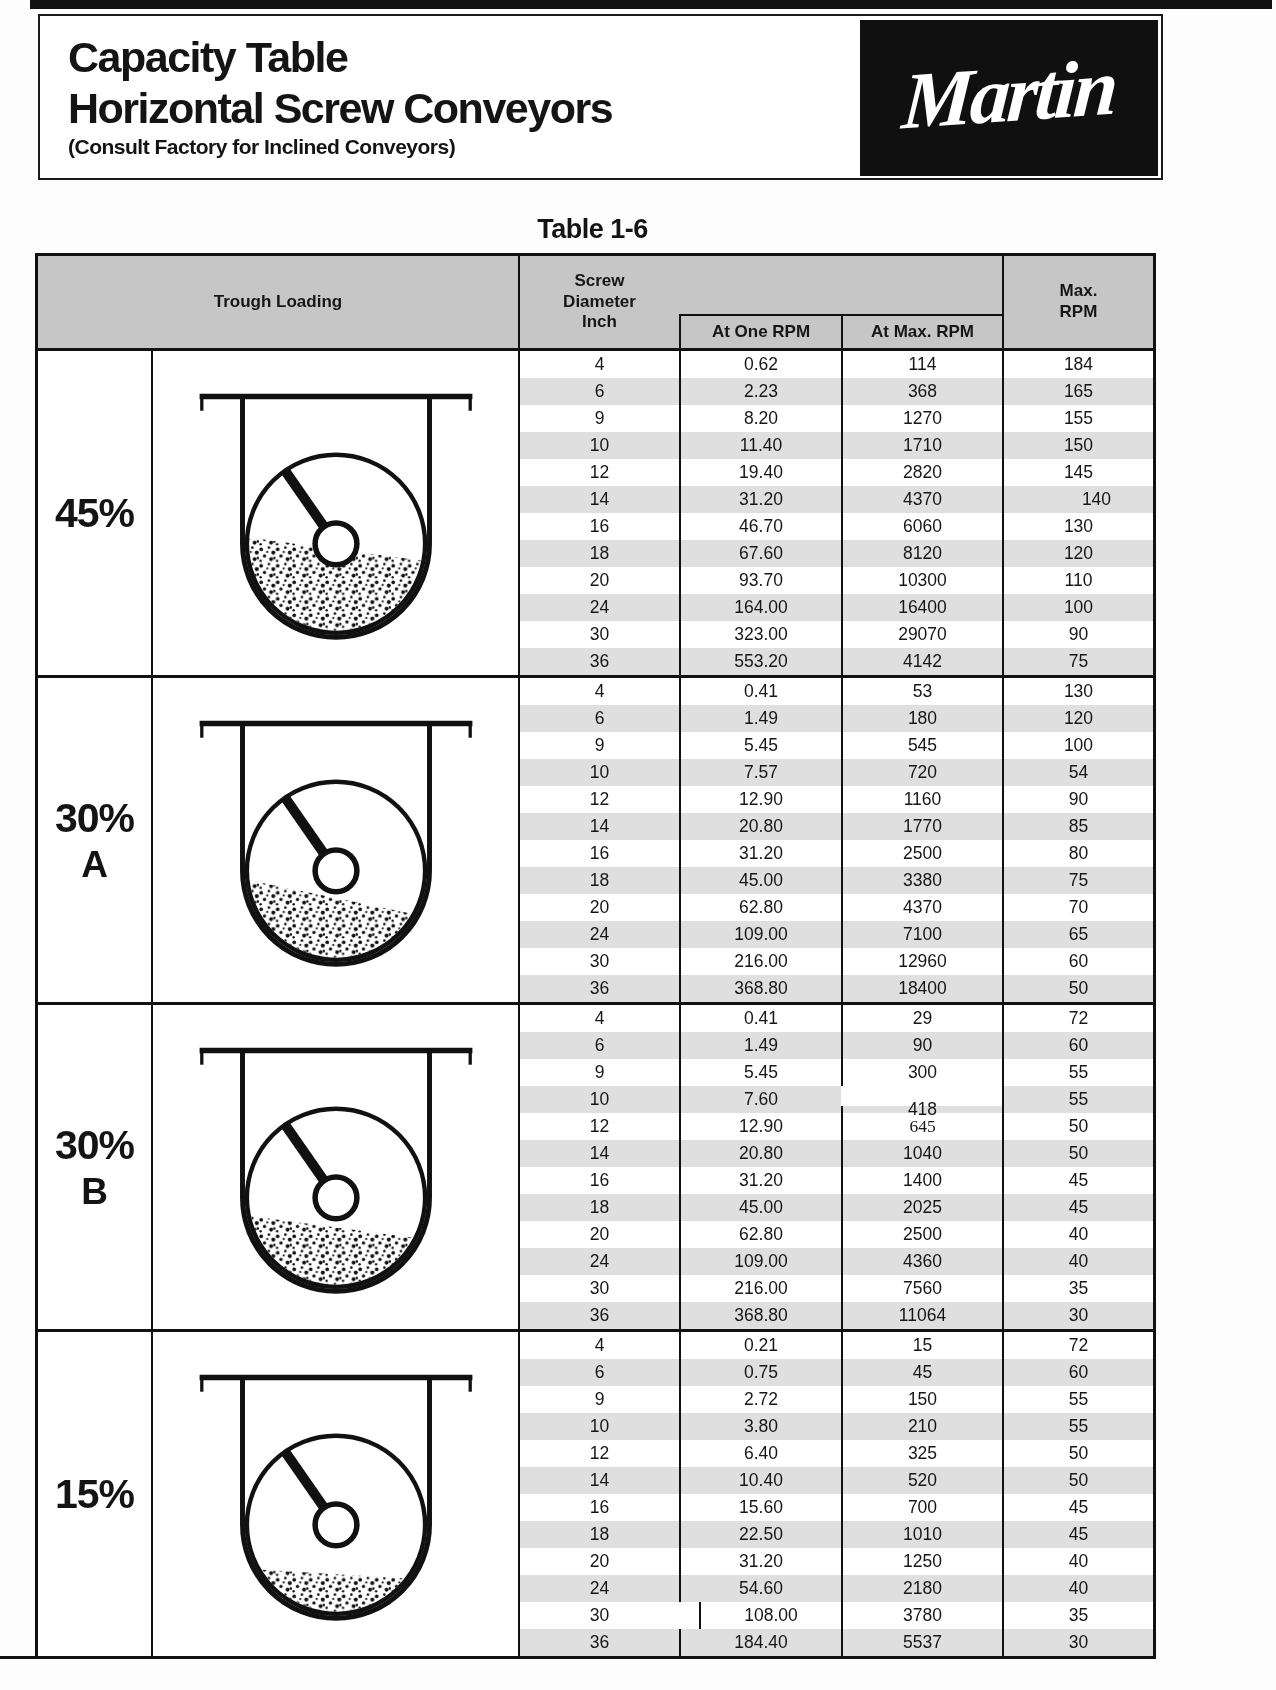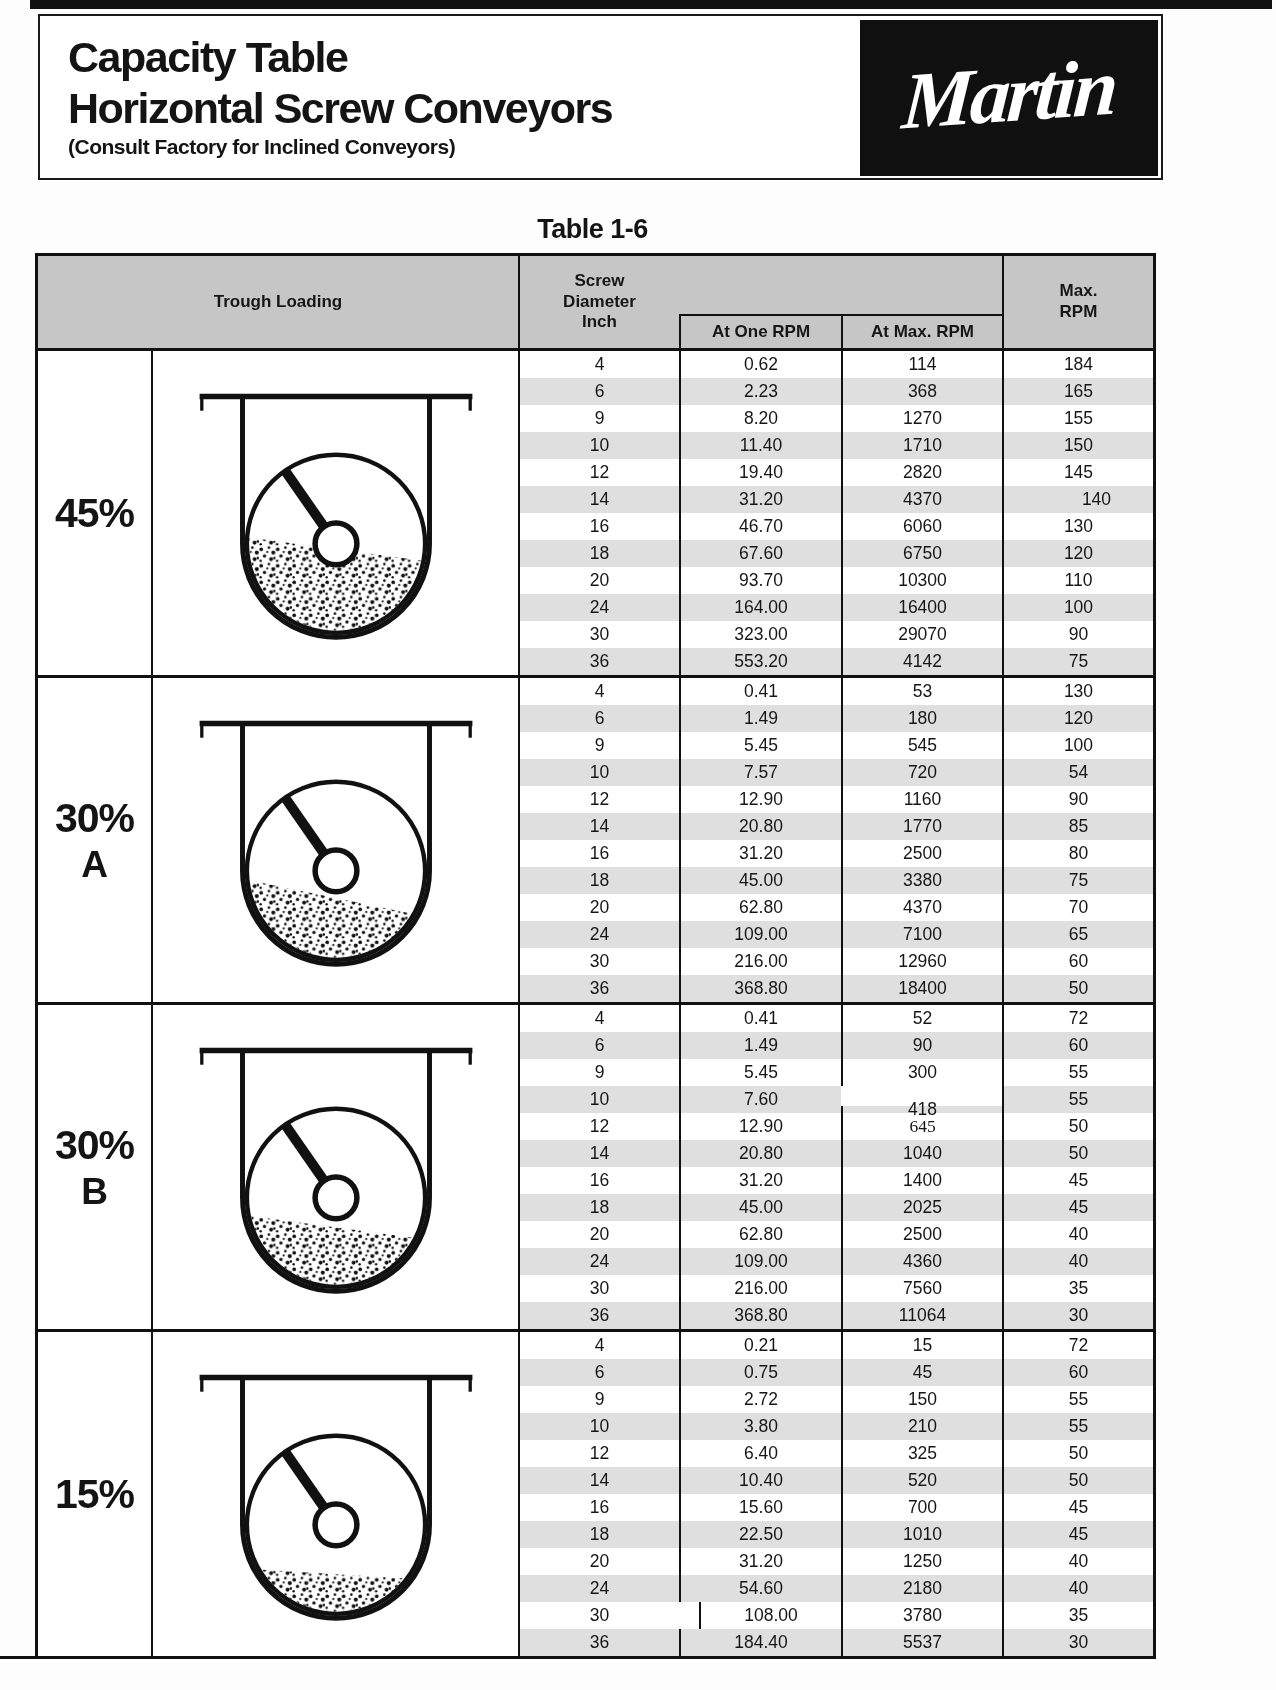--- a/index.html
+++ b/index.html
@@ -121,21 +121,21 @@
                 <circle cx="130" cy="148" r="19" fill="#fff" stroke="#111" stroke-width="5"></circle>
               </svg>
             </div>
             <div class="trow"><div class="cell" style="grid-area: 1 / 3;">4</div><div class="cell" style="grid-area: 1 / 4;">0.62</div><div class="cell" style="grid-area: 1 / 5;">114</div><div class="cell" style="grid-area: 1 / 6;">184</div></div>
             <div class="trow"><div class="cell stripe" style="grid-area: 2 / 3;">6</div><div class="cell stripe" style="grid-area: 2 / 4;">2.23</div><div class="cell stripe" style="grid-area: 2 / 5;">368</div><div class="cell stripe" style="grid-area: 2 / 6;">165</div></div>
             <div class="trow"><div class="cell" style="grid-area: 3 / 3;">9</div><div class="cell" style="grid-area: 3 / 4;">8.20</div><div class="cell" style="grid-area: 3 / 5;">1270</div><div class="cell" style="grid-area: 3 / 6;">155</div></div>
             <div class="trow"><div class="cell stripe" style="grid-area: 4 / 3;">10</div><div class="cell stripe" style="grid-area: 4 / 4;">11.40</div><div class="cell stripe" style="grid-area: 4 / 5;">1710</div><div class="cell stripe" style="grid-area: 4 / 6;">150</div></div>
             <div class="trow"><div class="cell" style="grid-area: 5 / 3;">12</div><div class="cell" style="grid-area: 5 / 4;">19.40</div><div class="cell" style="grid-area: 5 / 5;">2820</div><div class="cell" style="grid-area: 5 / 6;">145</div></div>
             <div class="trow"><div class="cell stripe" style="grid-area: 6 / 3;">14</div><div class="cell stripe" style="grid-area: 6 / 4;">31.20</div><div class="cell stripe" style="grid-area: 6 / 5;">4370</div><div class="cell stripe" style="grid-area: 6 / 6; padding-left: 36px;">140</div></div>
             <div class="trow"><div class="cell" style="grid-area: 7 / 3;">16</div><div class="cell" style="grid-area: 7 / 4;">46.70</div><div class="cell" style="grid-area: 7 / 5;">6060</div><div class="cell" style="grid-area: 7 / 6;">130</div></div>
-            <div class="trow"><div class="cell stripe" style="grid-area: 8 / 3;">18</div><div class="cell stripe" style="grid-area: 8 / 4;">67.60</div><div class="cell stripe" style="grid-area: 8 / 5;">6750</div><div class="cell stripe" style="grid-area: 8 / 6;">120</div></div>
+            <div class="trow"><div class="cell stripe" style="grid-area: 8 / 3;">18</div><div class="cell stripe" style="grid-area: 8 / 4;">67.60</div><div class="cell stripe" style="grid-area: 8 / 5;">8120</div><div class="cell stripe" style="grid-area: 8 / 6;">120</div></div>
             <div class="trow"><div class="cell" style="grid-area: 9 / 3;">20</div><div class="cell" style="grid-area: 9 / 4;">93.70</div><div class="cell" style="grid-area: 9 / 5;">10300</div><div class="cell" style="grid-area: 9 / 6;">110</div></div>
             <div class="trow"><div class="cell stripe" style="grid-area: 10 / 3;">24</div><div class="cell stripe" style="grid-area: 10 / 4;">164.00</div><div class="cell stripe" style="grid-area: 10 / 5;">16400</div><div class="cell stripe" style="grid-area: 10 / 6;">100</div></div>
             <div class="trow"><div class="cell" style="grid-area: 11 / 3;">30</div><div class="cell" style="grid-area: 11 / 4;">323.00</div><div class="cell" style="grid-area: 11 / 5;">29070</div><div class="cell" style="grid-area: 11 / 6;">90</div></div>
             <div class="trow"><div class="cell stripe" style="grid-area: 12 / 3;">36</div><div class="cell stripe" style="grid-area: 12 / 4;">553.20</div><div class="cell stripe" style="grid-area: 12 / 5;">4142</div><div class="cell stripe" style="grid-area: 12 / 6;">75</div></div>
           </div>
           <div class="section">
             <div class="cell-label">
               <div class="pct">30%</div>
               <div class="variant">A</div>
             </div>
@@ -204,21 +204,21 @@
                 <line x1="6" y1="14" x2="254" y2="14" stroke="#111" stroke-width="5"></line>
                 <line x1="8" y1="12" x2="8" y2="27" stroke="#111" stroke-width="3"></line>
                 <line x1="252" y1="12" x2="252" y2="27" stroke="#111" stroke-width="3"></line>
                 <path d="M45,14 L45,148 A85,85 0 0 0 215,148 L215,14" fill="none" stroke="#111" stroke-width="4.5"></path>
                 <circle cx="130" cy="148" r="81" fill="#fff" stroke="#111" stroke-width="4"></circle>
                 <polygon points="48,164 214,186 214,232 48,232" fill="url(#stip2)" clip-path="url(#clip2)"></polygon>
                 <line x1="130" y1="148" x2="84" y2="82" stroke="#111" stroke-width="9"></line>
                 <circle cx="130" cy="148" r="19" fill="#fff" stroke="#111" stroke-width="5"></circle>
               </svg>
             </div>
-            <div class="trow"><div class="cell" style="grid-area: 1 / 3;">4</div><div class="cell" style="grid-area: 1 / 4;">0.41</div><div class="cell" style="grid-area: 1 / 5;">52</div><div class="cell" style="grid-area: 1 / 6;">72</div></div>
+            <div class="trow"><div class="cell" style="grid-area: 1 / 3;">4</div><div class="cell" style="grid-area: 1 / 4;">0.41</div><div class="cell" style="grid-area: 1 / 5;">29</div><div class="cell" style="grid-area: 1 / 6;">72</div></div>
             <div class="trow"><div class="cell stripe" style="grid-area: 2 / 3;">6</div><div class="cell stripe" style="grid-area: 2 / 4;">1.49</div><div class="cell stripe" style="grid-area: 2 / 5;">90</div><div class="cell stripe" style="grid-area: 2 / 6;">60</div></div>
             <div class="trow"><div class="cell" style="grid-area: 3 / 3;">9</div><div class="cell" style="grid-area: 3 / 4;">5.45</div><div class="cell" style="grid-area: 3 / 5;">300</div><div class="cell" style="grid-area: 3 / 6;">55</div></div>
             <div class="trow"><div class="cell stripe" style="grid-area: 4 / 3;">10</div><div class="cell stripe" style="grid-area: 4 / 4;">7.60</div><div class="cell stripe" style="grid-area: 4 / 5; margin-top: 20px;">418</div><div class="cell stripe" style="grid-area: 4 / 6;">55</div></div>
             <div class="trow"><div class="cell" style="grid-area: 5 / 3;">12</div><div class="cell" style="grid-area: 5 / 4;">12.90</div><div class="cell" style="grid-area: 5 / 5; font-family: Liberation Serif, serif;">645</div><div class="cell" style="grid-area: 5 / 6;">50</div></div>
             <div class="trow"><div class="cell stripe" style="grid-area: 6 / 3;">14</div><div class="cell stripe" style="grid-area: 6 / 4;">20.80</div><div class="cell stripe" style="grid-area: 6 / 5;">1040</div><div class="cell stripe" style="grid-area: 6 / 6;">50</div></div>
             <div class="trow"><div class="cell" style="grid-area: 7 / 3;">16</div><div class="cell" style="grid-area: 7 / 4;">31.20</div><div class="cell" style="grid-area: 7 / 5;">1400</div><div class="cell" style="grid-area: 7 / 6;">45</div></div>
             <div class="trow"><div class="cell stripe" style="grid-area: 8 / 3;">18</div><div class="cell stripe" style="grid-area: 8 / 4;">45.00</div><div class="cell stripe" style="grid-area: 8 / 5;">2025</div><div class="cell stripe" style="grid-area: 8 / 6;">45</div></div>
             <div class="trow"><div class="cell" style="grid-area: 9 / 3;">20</div><div class="cell" style="grid-area: 9 / 4;">62.80</div><div class="cell" style="grid-area: 9 / 5;">2500</div><div class="cell" style="grid-area: 9 / 6;">40</div></div>
             <div class="trow"><div class="cell stripe" style="grid-area: 10 / 3;">24</div><div class="cell stripe" style="grid-area: 10 / 4;">109.00</div><div class="cell stripe" style="grid-area: 10 / 5;">4360</div><div class="cell stripe" style="grid-area: 10 / 6;">40</div></div>
             <div class="trow"><div class="cell" style="grid-area: 11 / 3;">30</div><div class="cell" style="grid-area: 11 / 4;">216.00</div><div class="cell" style="grid-area: 11 / 5;">7560</div><div class="cell" style="grid-area: 11 / 6;">35</div></div>

